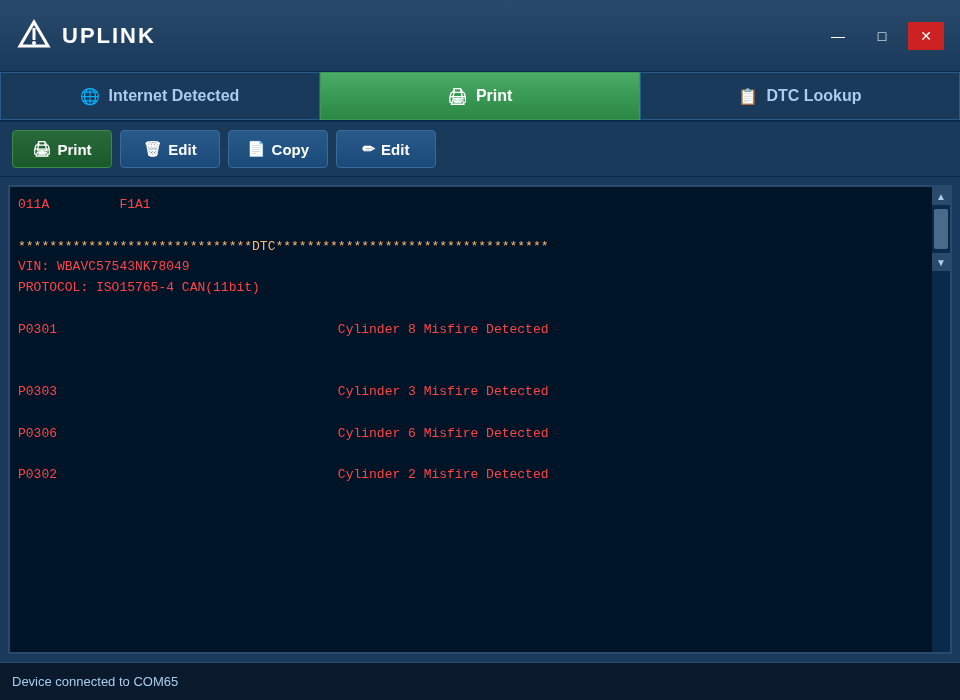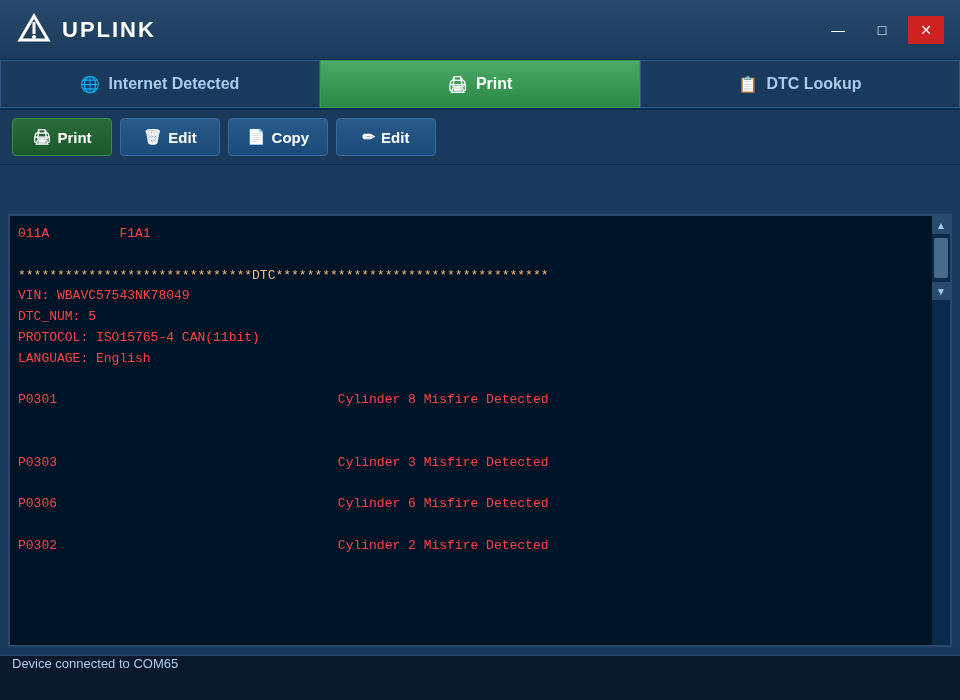--- a/index.html
+++ b/index.html
@@ -9,21 +9,21 @@
       background: #1a3a5c;
       font-family: Arial, sans-serif;
       overflow: hidden;
       display: flex;
       flex-direction: column;
     }
 
     
     .title-bar {
       background: linear-gradient(180deg, #2a4a6c 0%, #1a3a5c 100%);
-      height: 60px;
+      height: 72px;
       display: flex;
       align-items: center;
       padding: 3px 16px;
       border-bottom: 1px solid #0a2a4c;
     }
     .title-logo {
       display: flex;
       align-items: center;
       gap: 10px;
     }
@@ -120,21 +120,20 @@
       display: flex;
       padding: 8px;
       overflow: hidden;
     }
     .text-display {
       flex: 1;
       background: #001428;
       border: 2px solid #2a4a6c;
       position: relative;
       overflow: hidden;
-      margin-top: 41px;
     }
     .scrollbar-track {
       position: absolute;
       right: 0;
       top: 0;
       bottom: 0;
       width: 18px;
       background: #0a2a4c;
       display: flex;
       flex-direction: column;
@@ -169,24 +168,24 @@
       overflow: hidden;
       height: 100%;
     }
     .text-line { white-space: pre; }
     .text-line.header { color: #fdba74; }
     .text-line.info { color: #ff4444; }
     .empty-line { height: 1.6em; }
 
     
     .status-bar {
-      height: 45px;
+      height: 38px;
       background: #0a1a2c;
       display: flex;
-      align-items: flex-start;
+      align-items: center;
       padding: 0 12px;
       border-top: 1px solid #2a4a6c;
     }
     .status-text {
       color: #aaccee;
       font-size: 13px;
     }
   </style>
 </head>
 <body>
@@ -243,23 +242,21 @@
   </button>
 </div>
 
 <div class="content-area">
   <div class="text-display">
     <div class="text-content" id="text-content">
     <div class="text-line info">011A         F1A1</div>
         <div class="empty-line"></div>
         <div class="text-line header">******************************DTC***********************************</div>
         <div class="text-line info">VIN: WBAVC57543NK78049</div>
-        <div class="text-line info">DTC_NUM: 5</div>
         <div class="text-line info">PROTOCOL: ISO15765-4 CAN(11bit)</div>
-        <div class="text-line info">LANGUAGE: English</div>
         <div class="empty-line"></div>
         <div style="font-family: &quot;Courier New&quot;, monospace; font-size: 13px; color: rgb(255, 68, 68); line-height: 1.6; white-space: pre;">P0301                                    Cylinder 8 Misfire Detected</div>
         <div class="empty-line"></div>
         <div class="empty-line"></div>
         <div style="font-family: &quot;Courier New&quot;, monospace; font-size: 13px; color: rgb(255, 68, 68); line-height: 1.6; white-space: pre;">P0303                                    Cylinder 3 Misfire Detected</div>
         <div class="empty-line"></div>
         <div style="font-family: &quot;Courier New&quot;, monospace; font-size: 13px; color: rgb(255, 68, 68); line-height: 1.6; white-space: pre;">P0306                                    Cylinder 6 Misfire Detected</div>
         <div class="empty-line"></div>
         <div style="font-family: &quot;Courier New&quot;, monospace; font-size: 13px; color: rgb(255, 68, 68); line-height: 1.6; white-space: pre;">P0302                                    Cylinder 2 Misfire Detected</div>
       </div>

